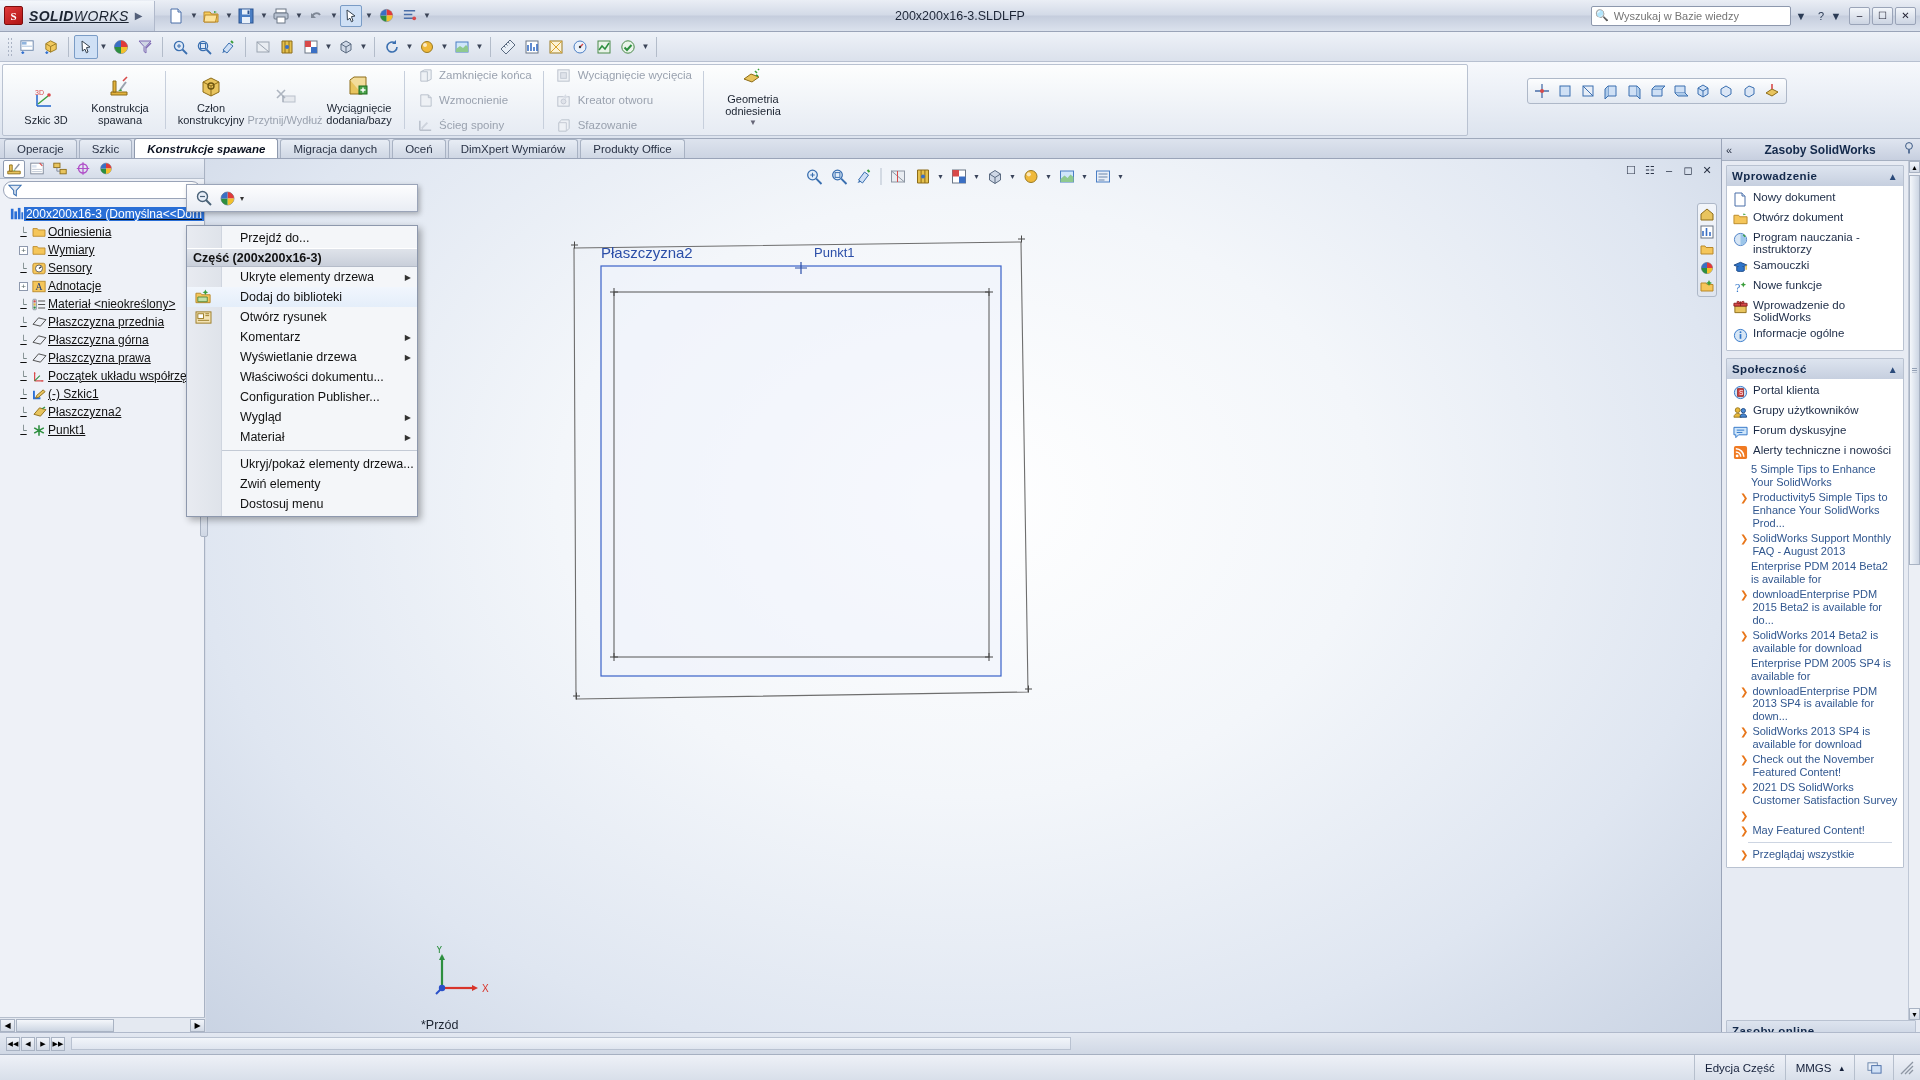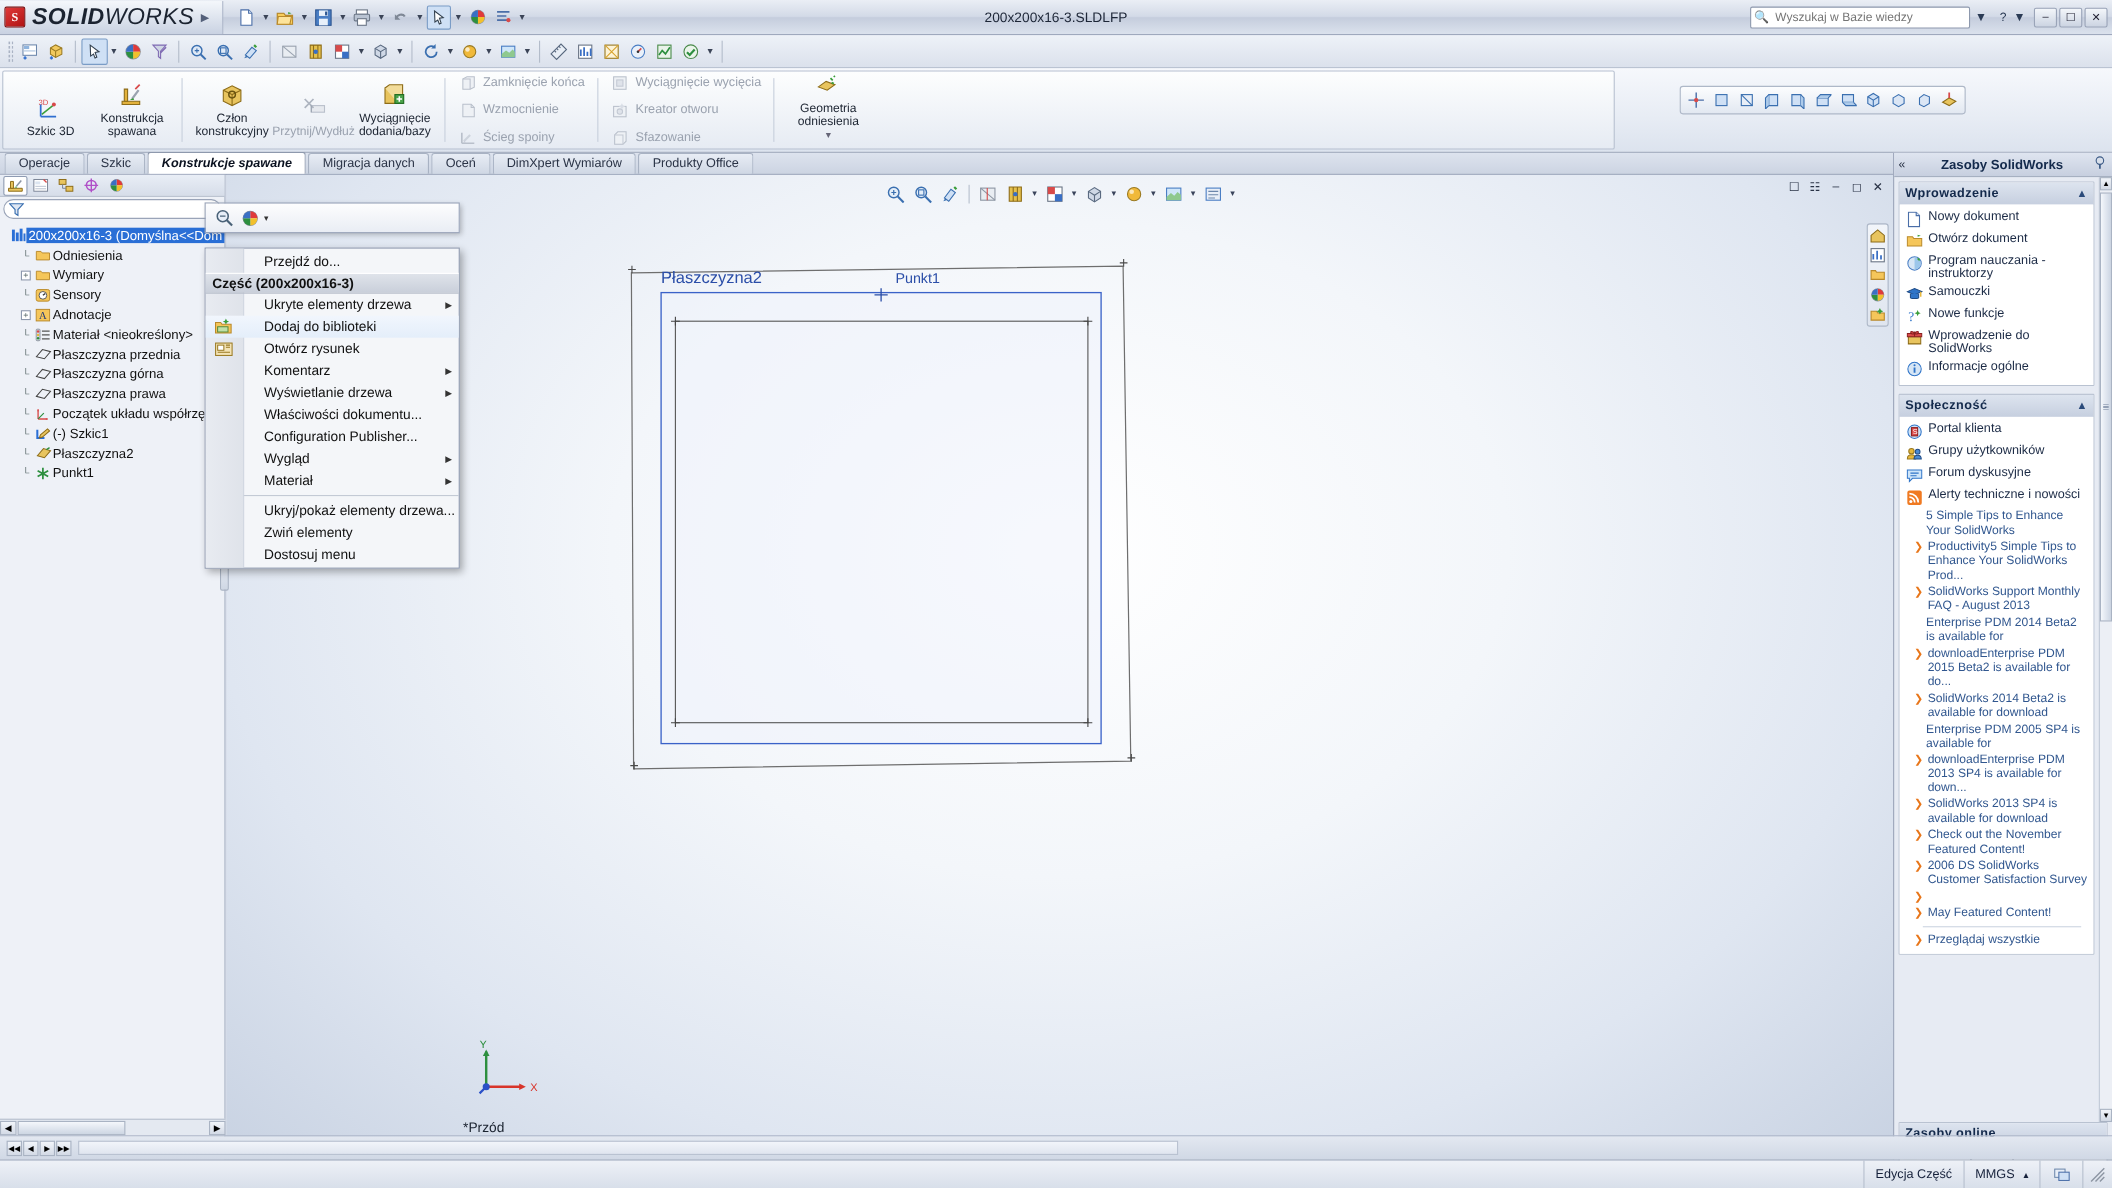--- a/index.html
+++ b/index.html
@@ -25,21 +25,21 @@
     border-right:1px solid #b0b9cb;
   }
   .sw-cube{
     width:19px;height:19px;margin-right:6px;
     background:linear-gradient(145deg,#e03a3a,#b01414);
     border:1px solid #7d0d0d; border-radius:2px;
     color:#fff;font-weight:bold;font-size:11px;
     display:flex;align-items:center;justify-content:center;
     font-family:"Liberation Serif", serif;
   }
-  .sw-word{font-size:21px;letter-spacing:.4px;color:#1b2330;font-weight:bold;font-style:italic;}
+  .sw-word{font-size:14px;letter-spacing:.4px;color:#1b2330;font-weight:bold;font-style:italic;text-decoration:underline;}
   .sw-word i{font-style:italic;font-weight:normal;}
   .tb-arrow{margin:0 6px;color:#54607a;font-size:10px;}
   .tb-tools{display:flex;align-items:center;gap:1px;padding-left:10px;}
   .tb-btn{
     width:22px;height:22px;display:flex;align-items:center;justify-content:center;
     border:1px solid transparent;border-radius:2px;
   }
   .tb-caret{width:11px;height:22px;display:flex;align-items:center;justify-content:center;color:#3b4457;font-size:8px;}
   .doc-title{
     position:absolute;left:0;right:0;text-align:center;font-size:12.5px;color:#1d2637;
@@ -138,21 +138,21 @@
     background:linear-gradient(180deg,#e9eef6,#d6dde9);border-bottom:1px solid #b6bfcd;
   }
   .tt{width:22px;height:18px;display:flex;align-items:center;justify-content:center;
      border:1px solid transparent;border-radius:2px;}
   .tt.sel{background:#fff;border-color:#8e9bb2;}
   .filterbar{
     height:18px;margin:2px 3px;background:#fff;border:1px solid #9aa4b8;border-radius:9px;
     display:flex;align-items:center;padding:0 4px;
   }
   .tree{padding:4px 0 0 4px;font-size:12px;color:#111;}
-  .tnode{display:flex;align-items:center;height:18px;white-space:nowrap;}
+  .tnode{display:flex;align-items:center;height:18px;white-space:nowrap;text-decoration:underline;}
   .tnode .exp{width:13px;text-align:center;font-size:9px;color:#566;}
   .tnode .exp b{
     display:inline-block;width:9px;height:9px;line-height:8px;
     border:1px solid #8d98ad;background:#fff;font-size:8px;font-weight:normal;
   }
   .tnode .ico{width:18px;display:flex;align-items:center;justify-content:center;}
   .tnode.root{font-weight:normal;}
   .tnode.root .lbl{background:#2a6fd6;color:#fff;padding:0 2px;}
   .tindent{padding-left:13px;}
   .dots{
@@ -1413,21 +1413,21 @@
           <div class="newsitem">
               <span class="bullet">❯</span>
               <span class="nt">SolidWorks 2013 SP4 is available for download</span>
             </div>
           <div class="newsitem">
               <span class="bullet">❯</span>
               <span class="nt">Check out the November Featured Content!</span>
             </div>
           <div class="newsitem">
               <span class="bullet">❯</span>
-              <span class="nt">2006 DS SolidWorks Customer Satisfaction Survey</span>
+              <span class="nt">2021 DS SolidWorks Customer Satisfaction Survey</span>
             </div>
           <div class="newsitem">
               <span class="bullet">❯</span>
             </div>
           <div class="newsitem">
               <span class="bullet">❯</span>
               <span class="nt">May Featured Content!</span>
             </div>
           <div style="height:1px;background:#cdd5e2;margin:4px 8px 4px 18px;"></div>
           <div class="newsitem">

